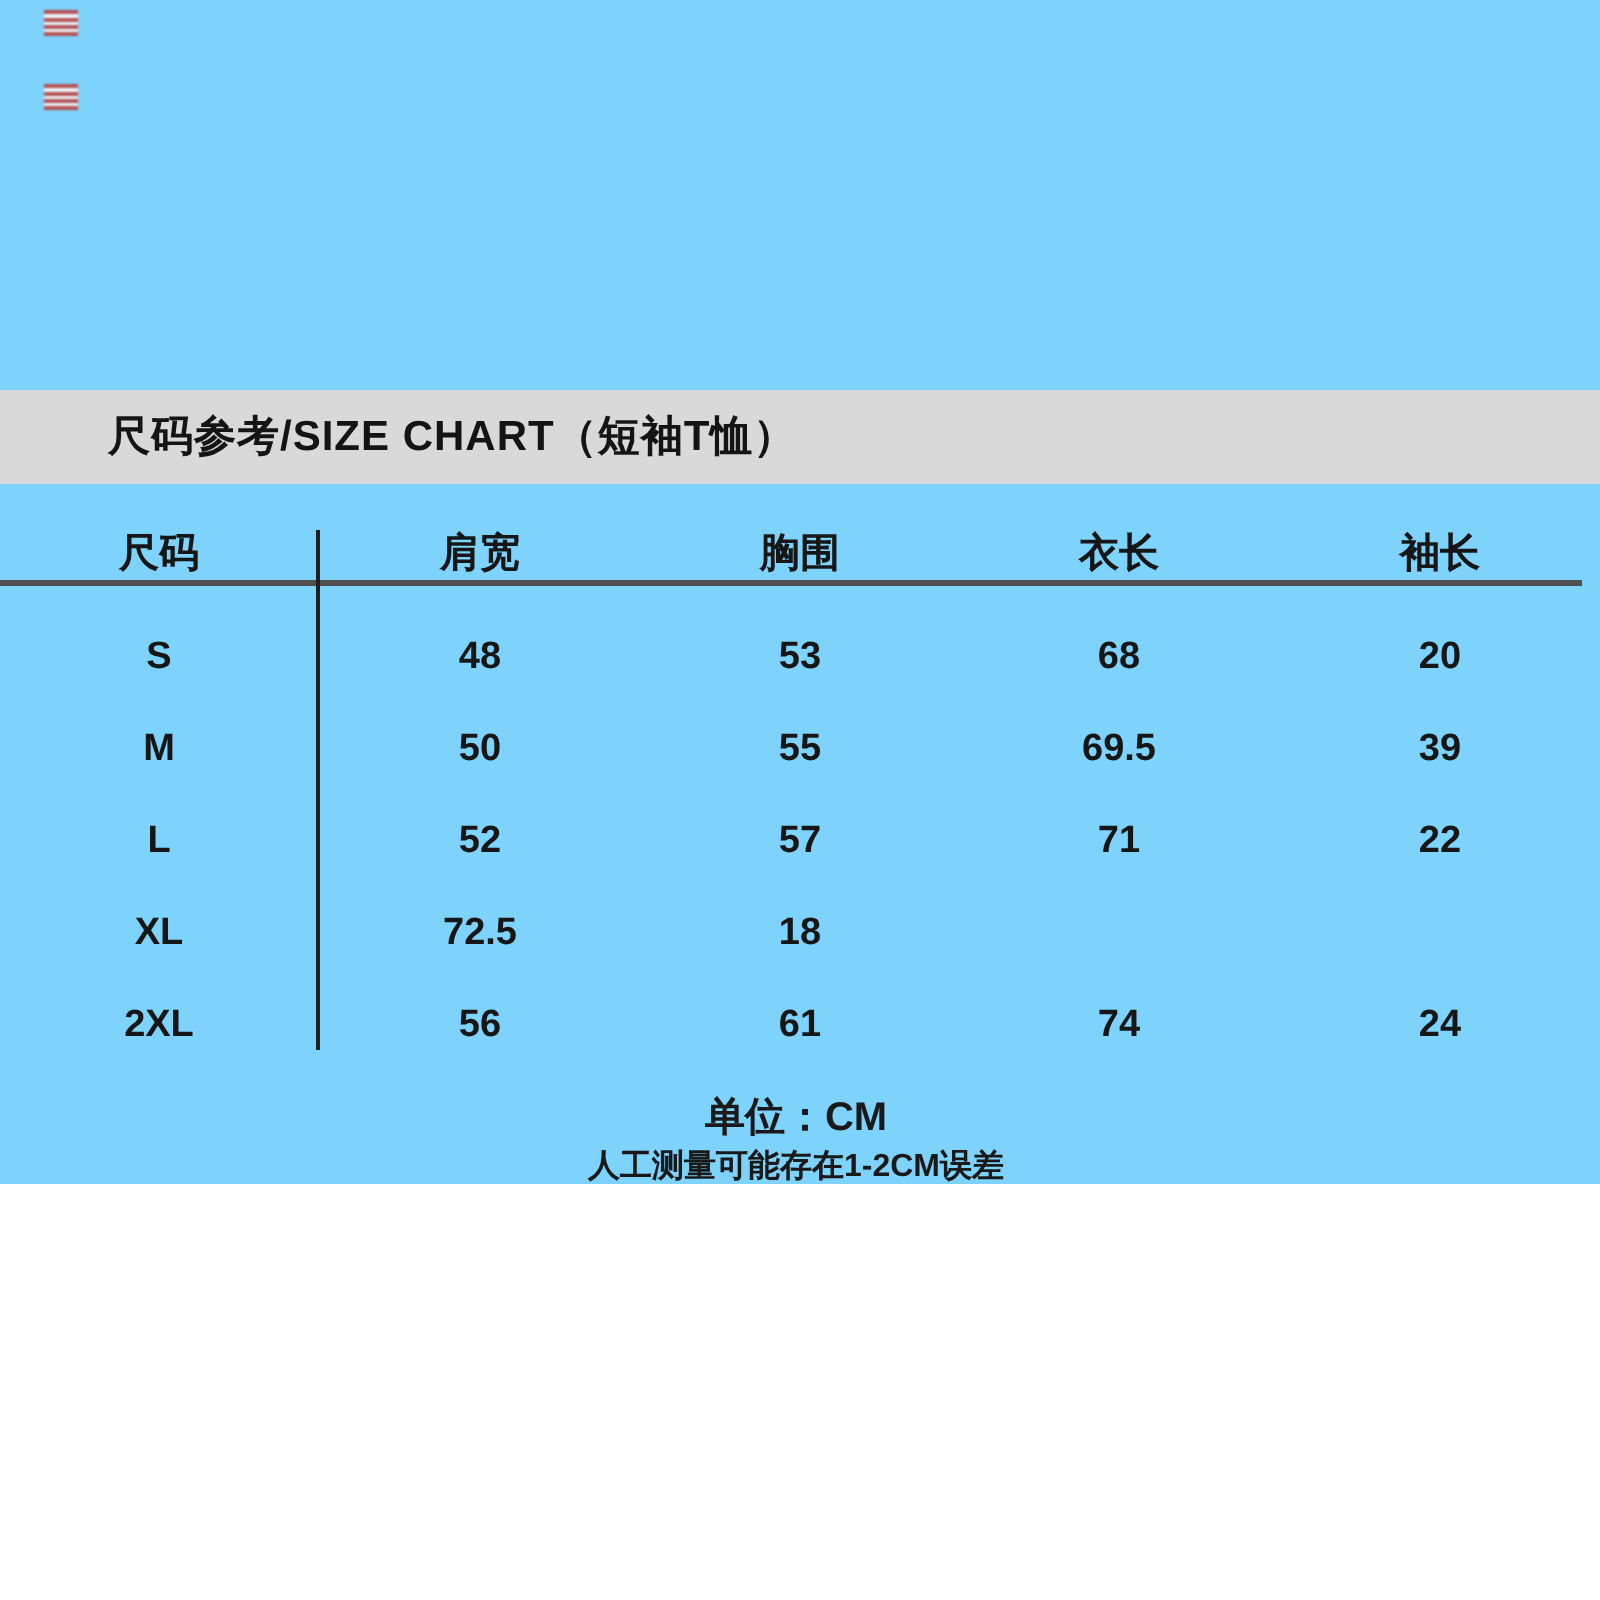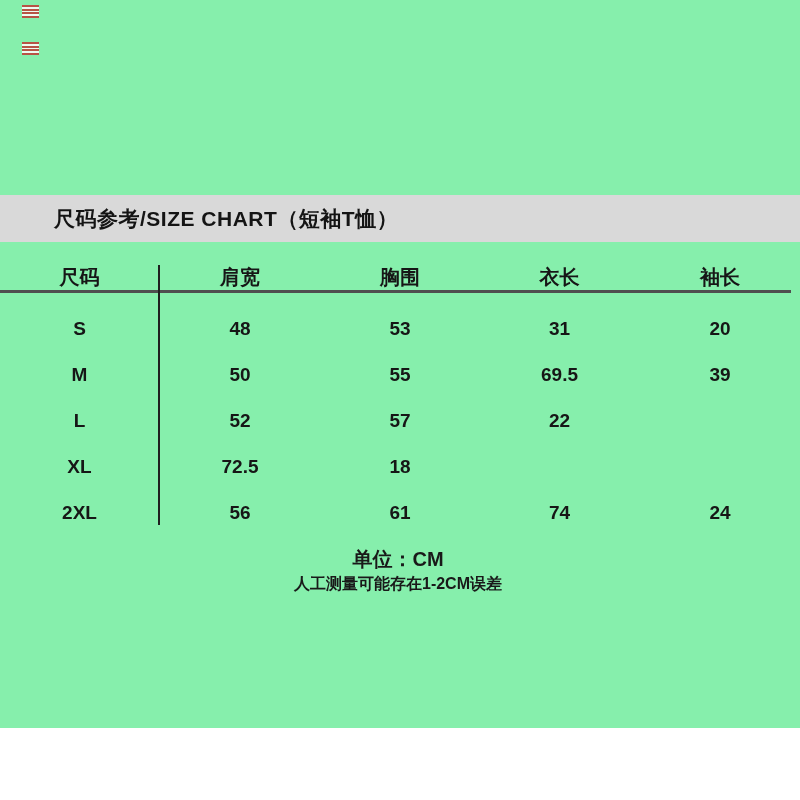--- a/index.html
+++ b/index.html
@@ -3,21 +3,21 @@
 <meta charset="utf-8">
 <style>
   html, body { margin: 0; padding: 0; }
   body {
     width: 800px; height: 800px;
     background: #ffffff;
     font-family: "Liberation Sans", "DejaVu Sans", sans-serif;
     color: #191919;
     overflow: hidden;
   }
-  .canvas { position: relative; width: 800px; height: 728px; background: #86efac; }
+  .canvas { position: relative; width: 800px; height: 592px; background: #7dd3fc; }
 
   
   .red-mark {
     position: absolute; left: 22px; width: 17px; height: 13px;
     background: repeating-linear-gradient(0deg, #c03a34 0 2px, #ffffff 2px 3.6px);
     opacity: 0.85; filter: blur(0.4px);
   }
   .red-mark.m1 { top: 5px; }
   .red-mark.m2 { top: 42px; }
 
@@ -87,34 +87,35 @@
   </div>
 
   <div class="header-rule"></div>
   <div class="vline"></div>
 
   <div class="tbody">
     <div class="trow">
       <div class="cell">S</div>
       <div class="cell">48</div>
       <div class="cell">53</div>
-      <div class="cell">31</div>
+      <div class="cell">68</div>
       <div class="cell">20</div>
     </div>
     <div class="trow">
       <div class="cell">M</div>
       <div class="cell">50</div>
       <div class="cell">55</div>
       <div class="cell">69.5</div>
       <div class="cell">39</div>
     </div>
     <div class="trow">
       <div class="cell">L</div>
       <div class="cell">52</div>
       <div class="cell">57</div>
+      <div class="cell">71</div>
       <div class="cell">22</div>
     </div>
     <div class="trow">
       <div class="cell">XL</div>
       <div class="cell">72.5</div>
       <div class="cell">18</div>
     </div>
     <div class="trow">
       <div class="cell">2XL</div>
       <div class="cell">56</div>

